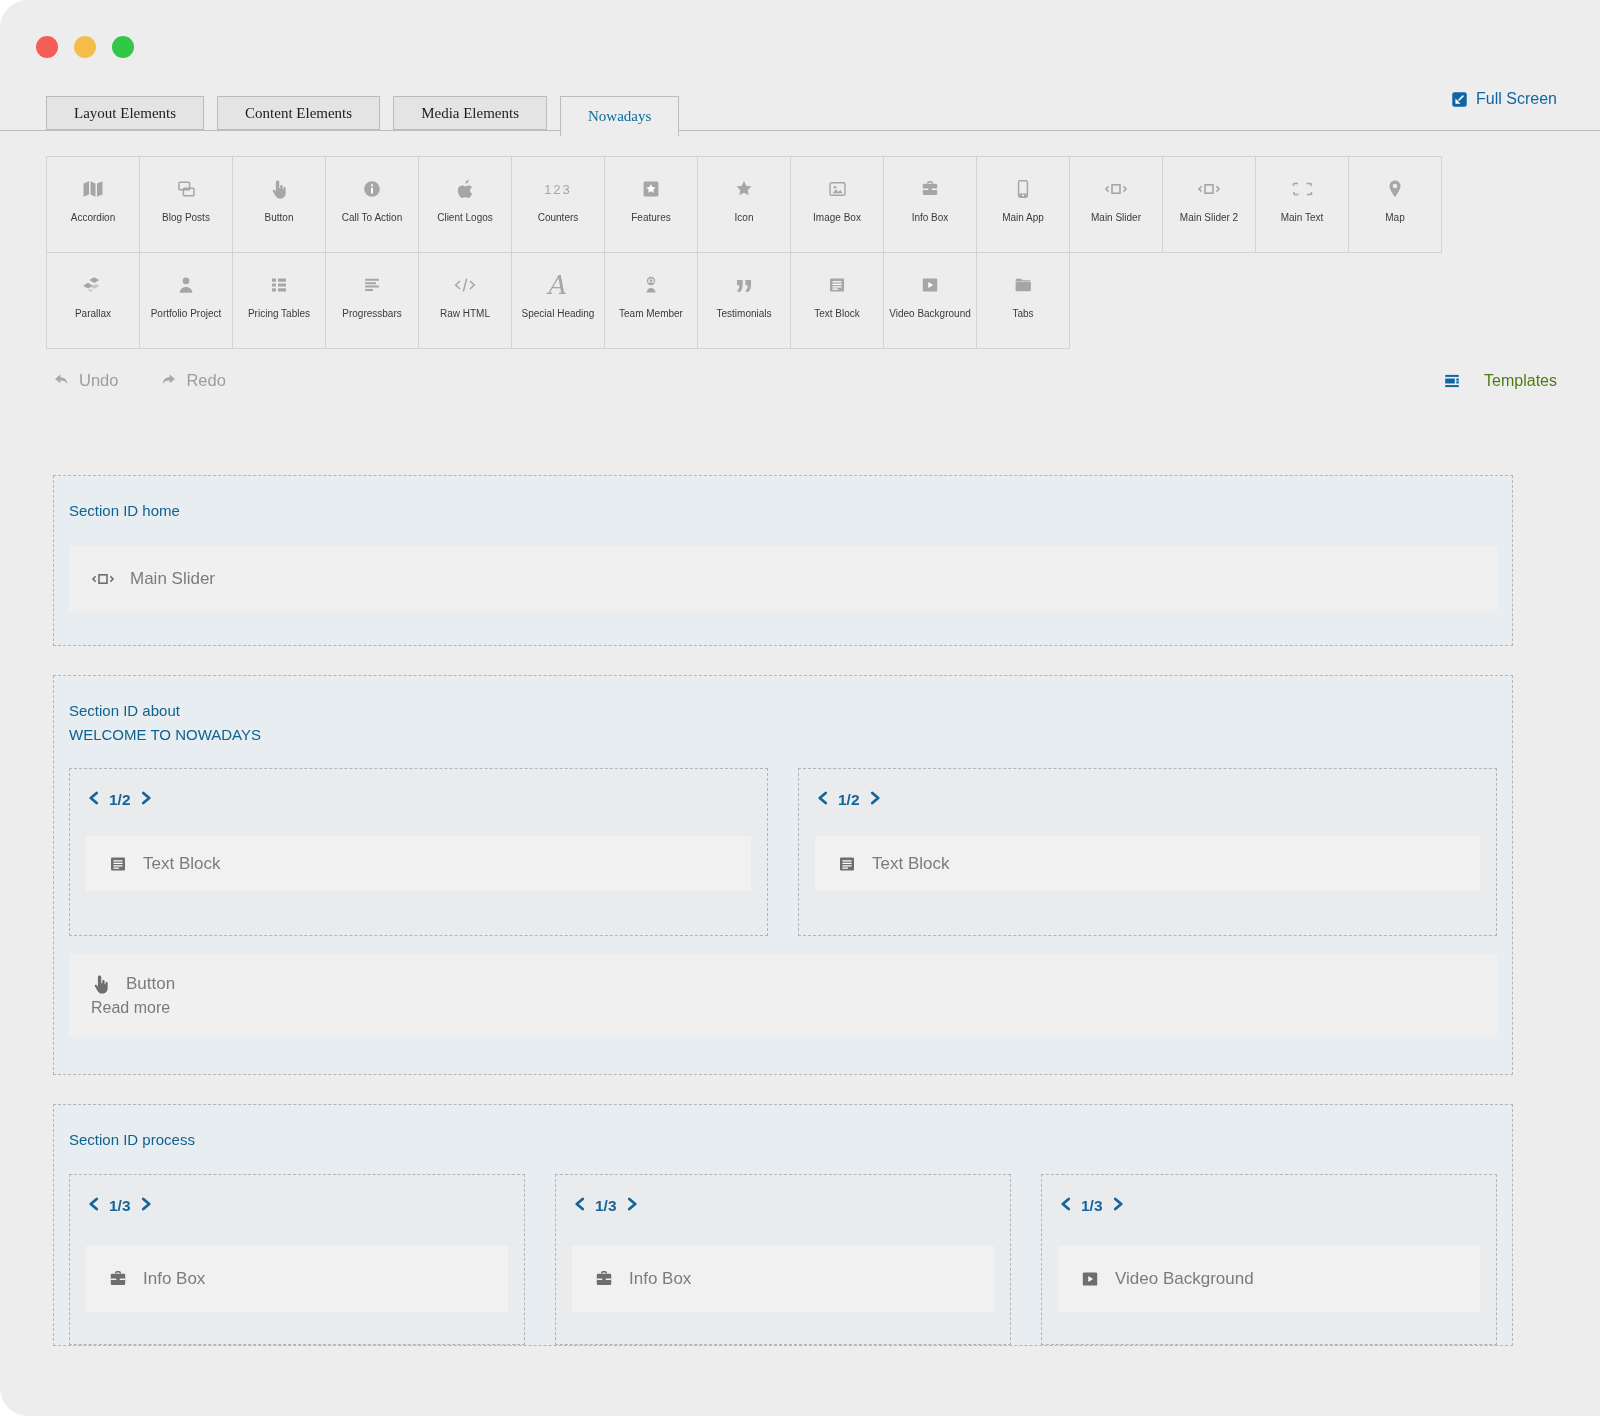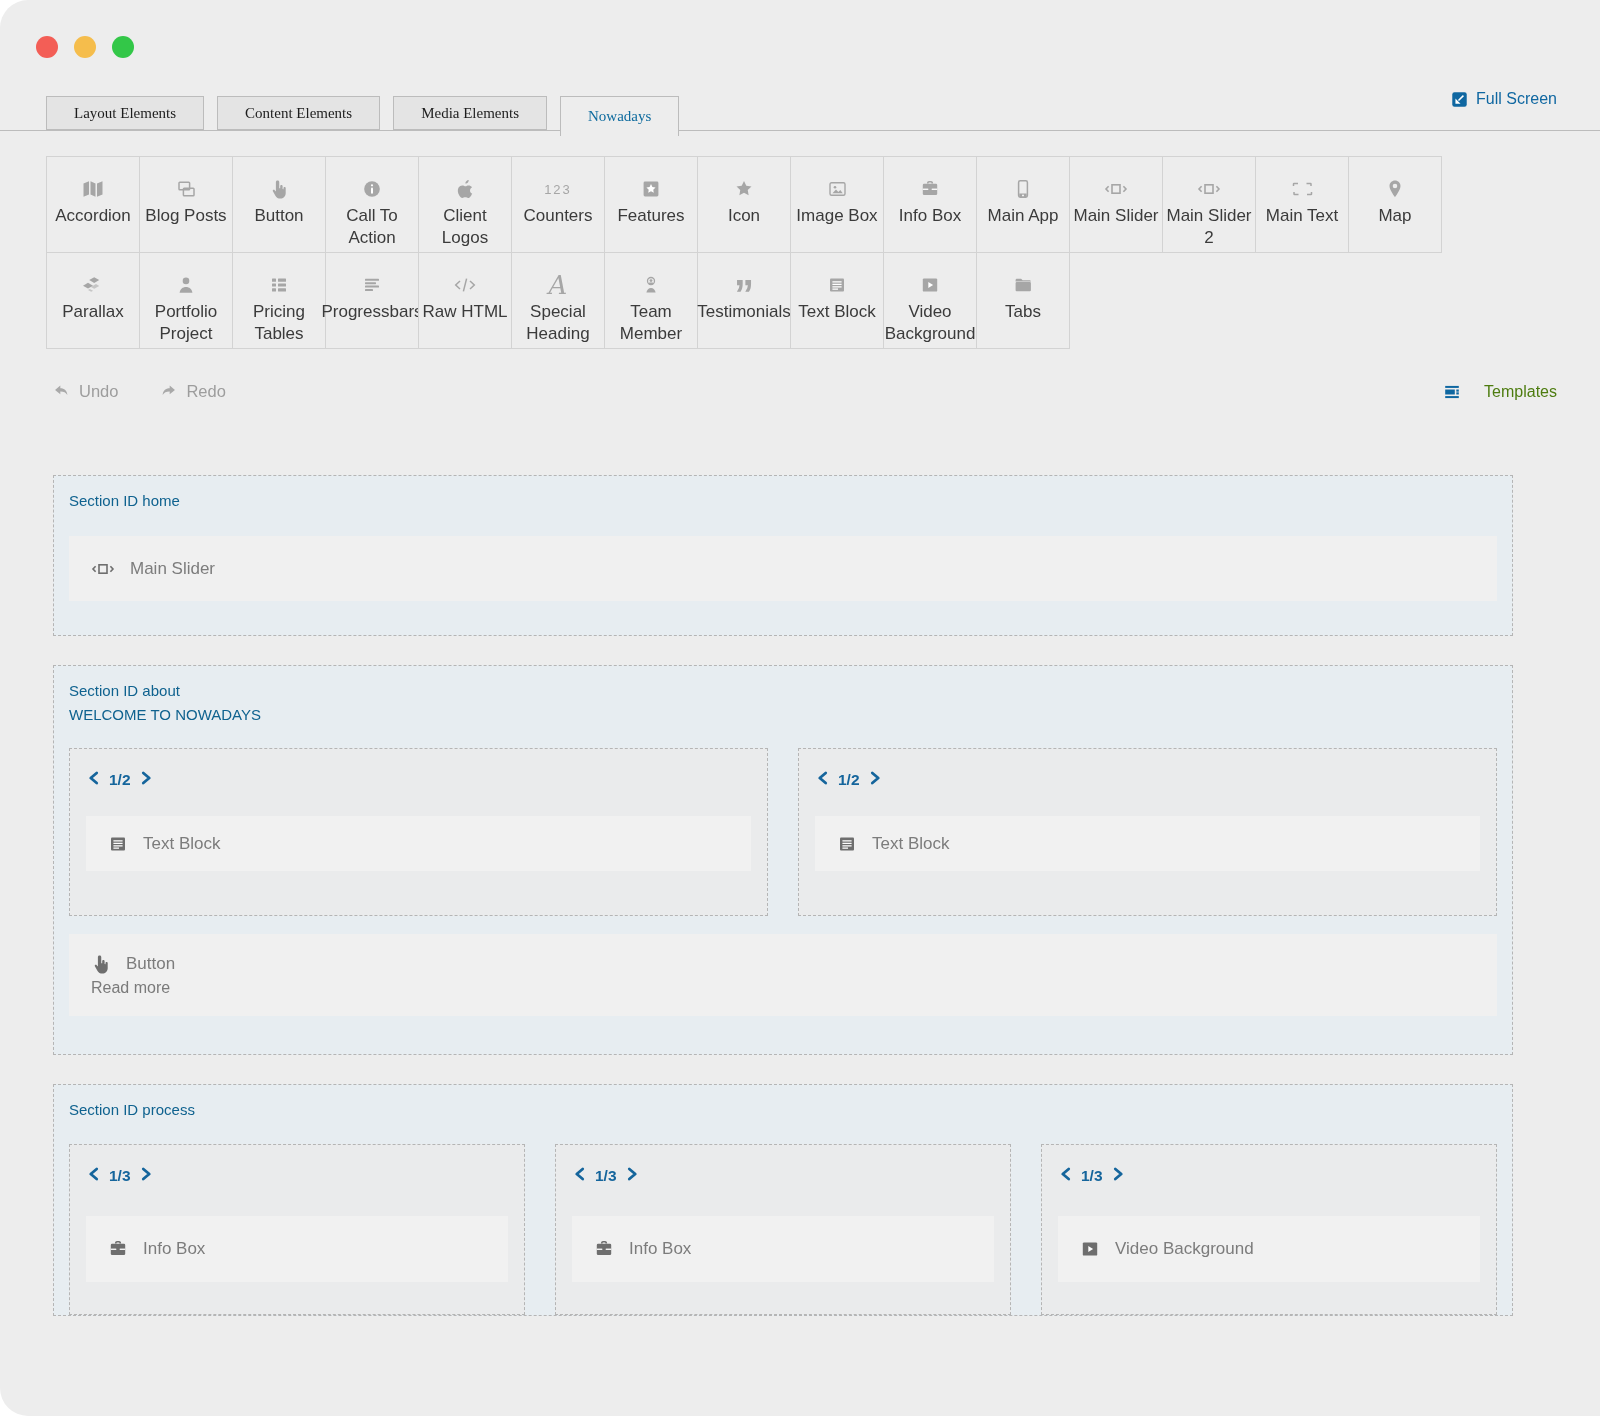--- a/index.html
+++ b/index.html
@@ -23,32 +23,32 @@
   .tab.active{height:40px;background:#ededed;border-bottom:none;color:#0e6b9e;z-index:2;}
 
   
   .palette{position:absolute;top:156px;left:46px;padding-left:1px;}
   .prow{display:flex;}
   .cell{width:94px;height:97px;box-sizing:border-box;background:#ededed;border:1px solid #d3d3d3;
         margin-left:-1px;display:flex;flex-direction:column;align-items:center;padding:16px 3px 0;
         text-align:center;cursor:pointer;}
   .prow + .prow .cell{margin-top:-1px;}
   .picon{height:32px;display:flex;align-items:center;justify-content:center;color:#a6a6a6;}
-  .plabel{font-size:17px;color:#3b3b3b;line-height:1.3;text-align:center;}
+  .plabel{font-size:10px;color:#3b3b3b;line-height:1.3;margin-top:6px;text-align:center;}
 
   
-  .toolbar{position:absolute;top:382px;left:53px;right:87px;display:flex;align-items:center;}
+  .toolbar{position:absolute;top:371px;left:53px;right:87px;display:flex;align-items:center;}
   .tool{display:flex;align-items:center;gap:9px;color:#9d9d9d;font-size:16.5px;margin-right:42px;cursor:pointer;}
   .tool .ic{display:flex;color:#a9a9a9;}
   .tpl-link{margin-left:auto;display:flex;align-items:center;gap:24px;color:#4d7c0f;font-size:16px;cursor:pointer;margin-right:0;}
 
   
   .canvas{position:absolute;top:475px;left:53px;width:1460px;}
   .section{box-sizing:border-box;border:1px dashed #b5b5b5;background:#e7edf1;padding:14px 15px 0;margin-bottom:29px;}
-  .sec-title{font-size:15px;color:#0f628f;line-height:18px;margin-top:2px;}
+  .sec-title{font-size:15px;color:#0f628f;line-height:18px;margin-top:12px;}
   .sec-subtitle{font-size:15px;color:#0f628f;line-height:18px;margin-top:6px;}
 
   .element{background:#f0f0f0;display:flex;align-items:center;gap:15px;padding:0 22px;height:65px;
            color:#7c7c7c;font-size:17px;cursor:pointer;}
   .el-icon{display:flex;align-items:center;color:#6e6e6e;}
   .sec-home .element{margin:26px 0 34px;}
 
   .cols{display:flex;gap:30px;margin-top:24px;}
   .col{flex:1;box-sizing:border-box;border:1px dashed #b5b5b5;background:#eaebec;padding:14px 16px 44px;}
   .frac{display:flex;align-items:flex-start;gap:10px;color:#15659c;margin:8px 0 0 2px;}

